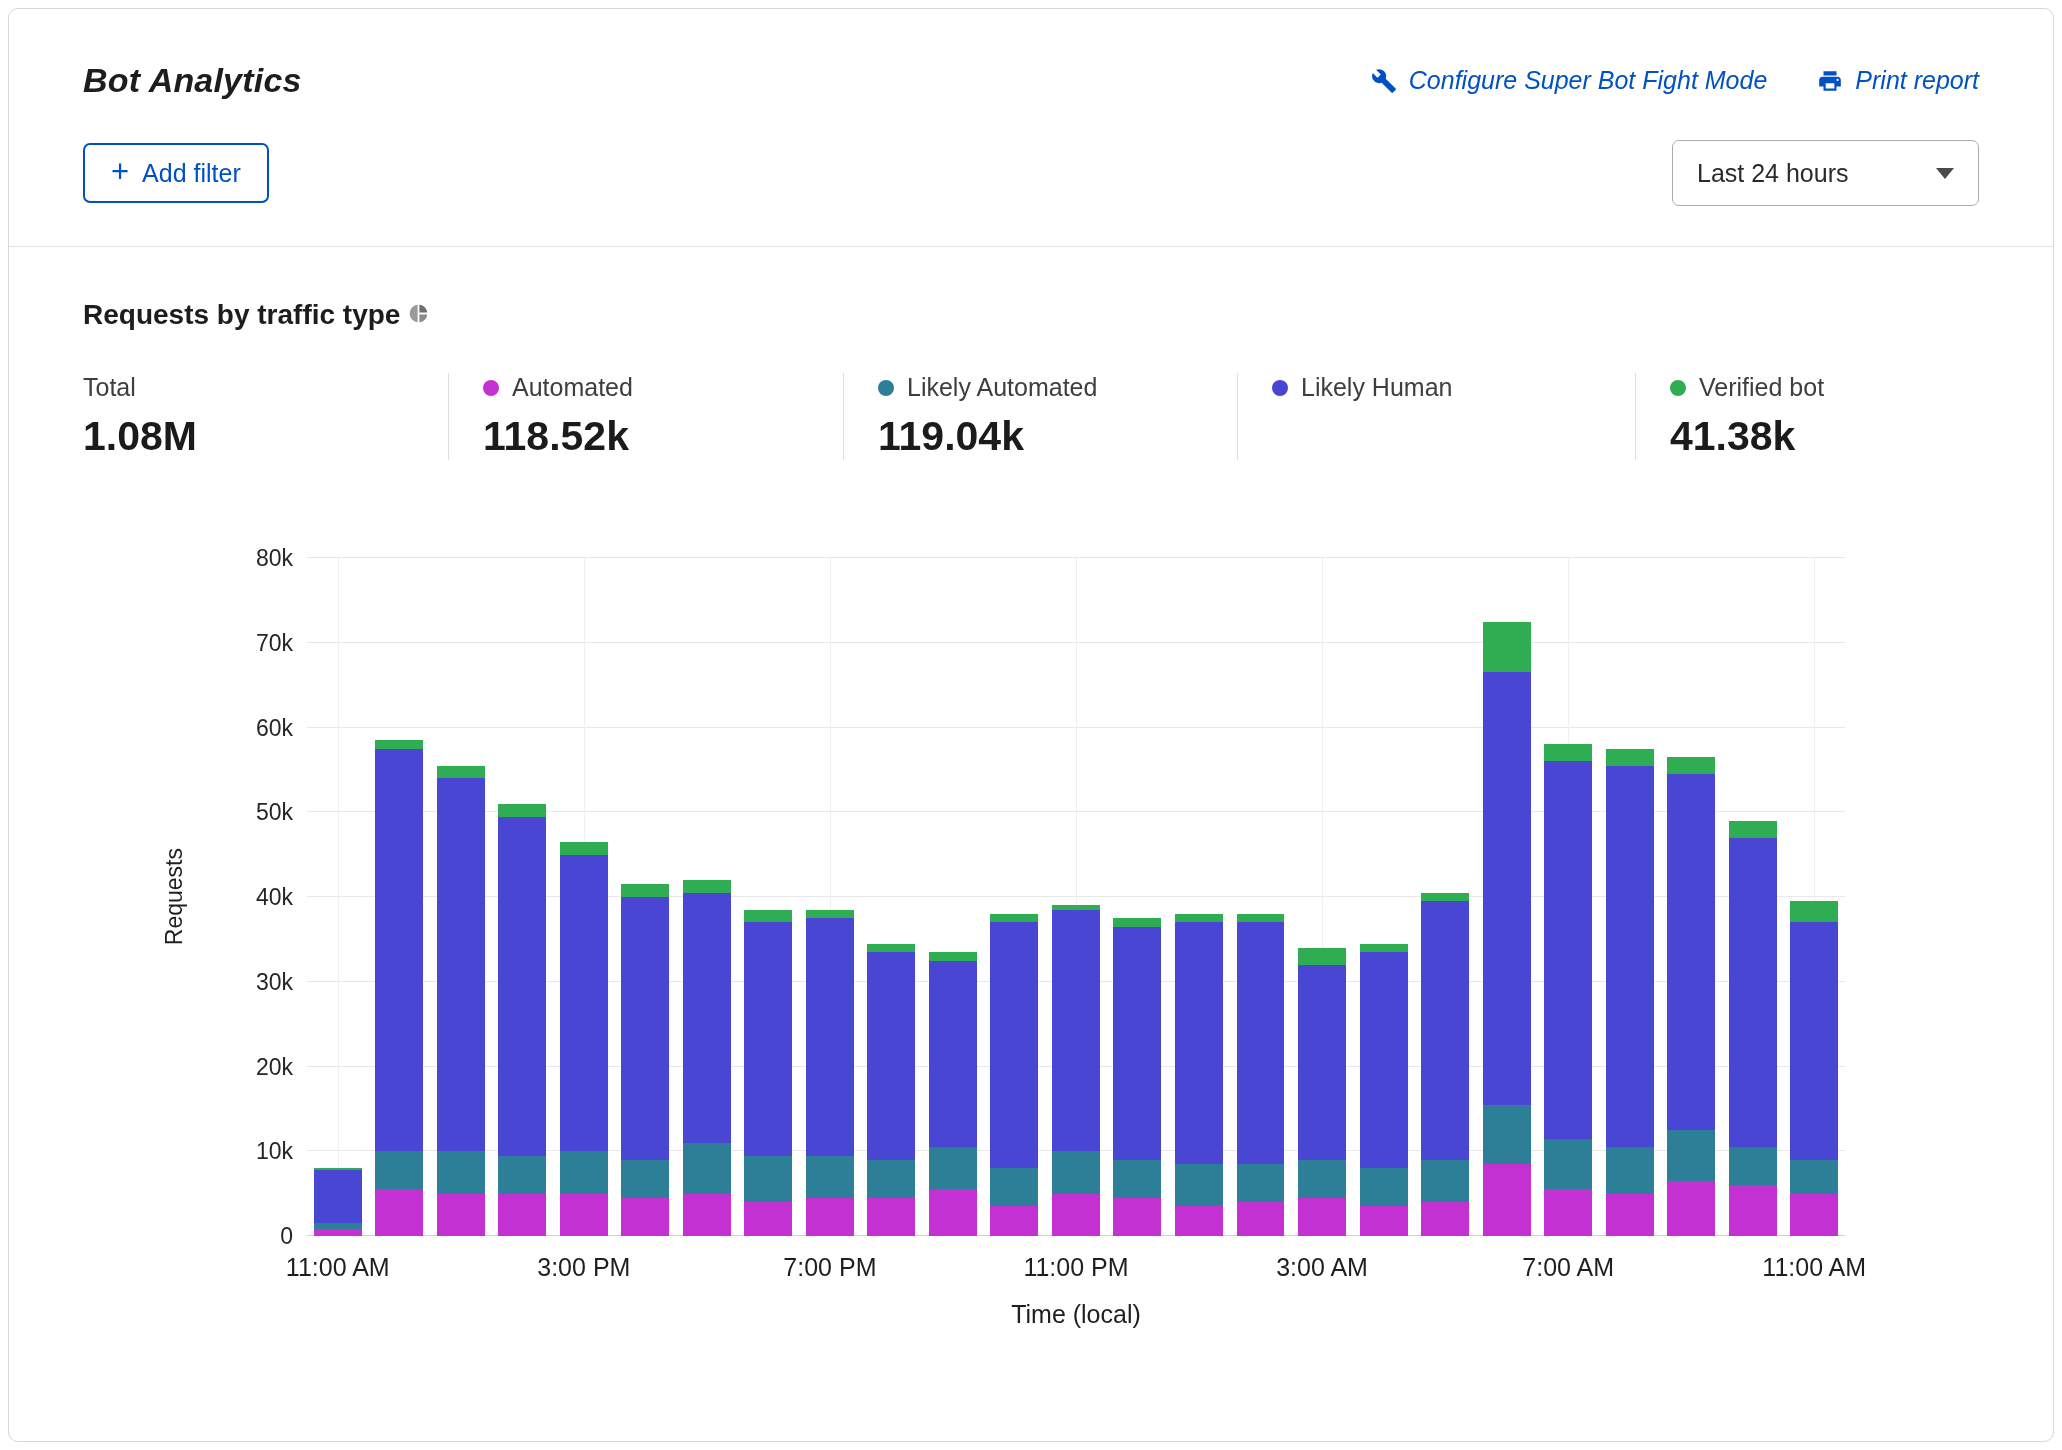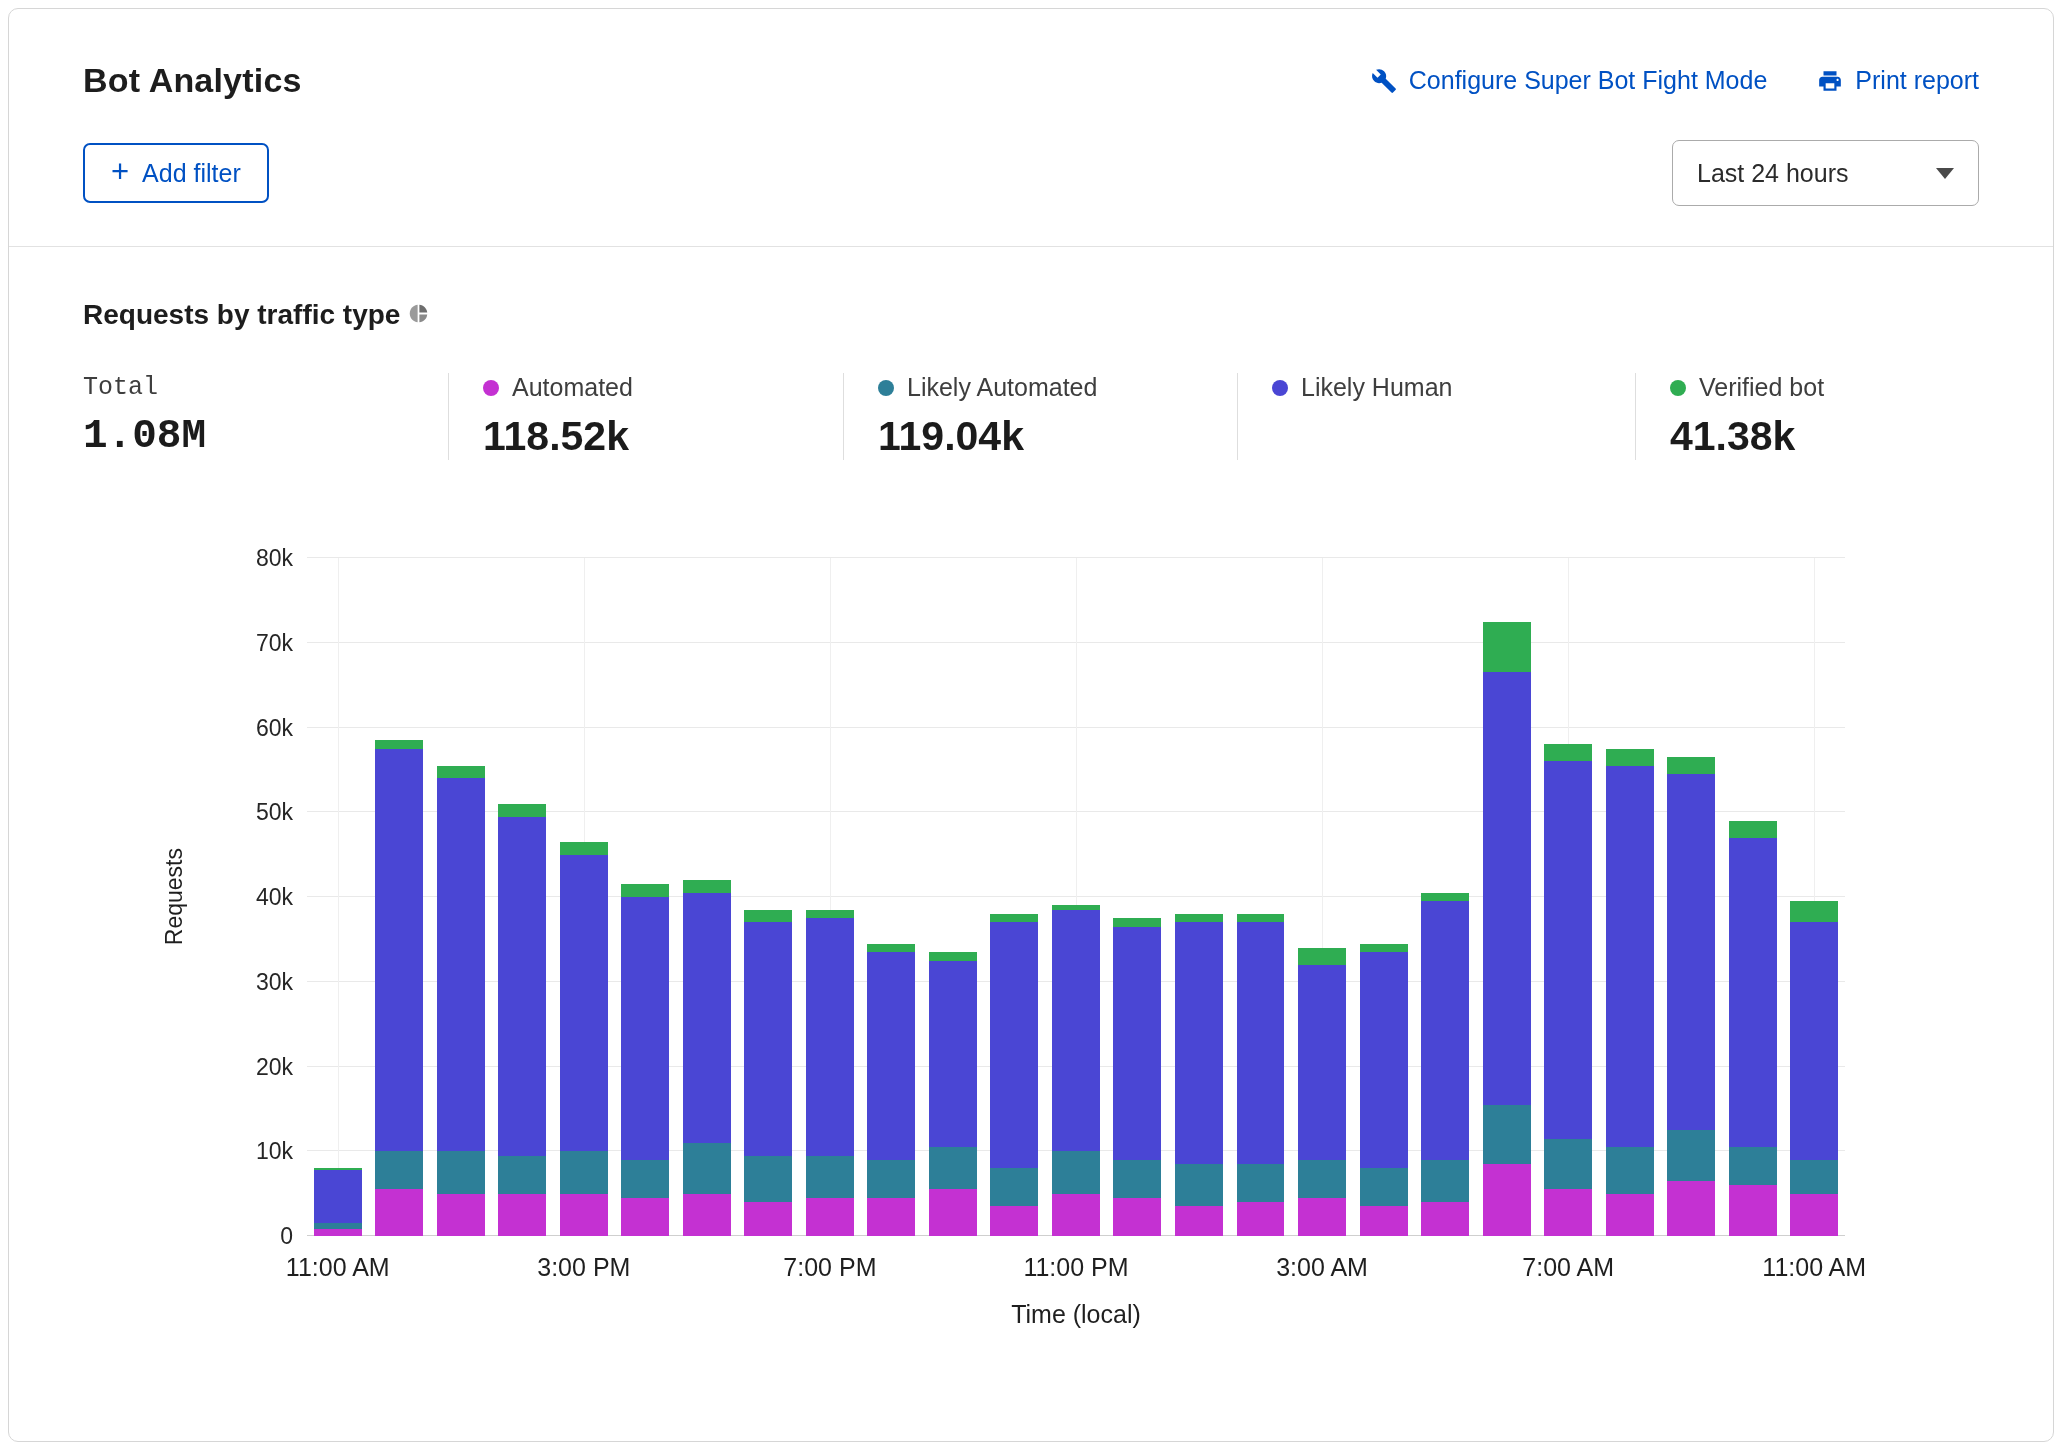--- a/index.html
+++ b/index.html
@@ -7,21 +7,21 @@
   body {
     width:2062px; height:1450px; overflow:hidden;
     font-family:"Liberation Sans", sans-serif; color:#1e1e1e;
   }
   .card {
     position:absolute; left:8px; top:8px; width:2046px; height:1434px;
     background:#fff; border:1px solid #d6d6d6; border-radius:10px;
   }
   
   .header { padding:52px 74px 0 74px; }
-  .title-row { display:flex; justify-content:space-between; align-items:center; }
+  .title-row { display:flex; justify-content:space-between; align-items:center;font-style:italic; }
   .page-title { font-size:34px; font-weight:700; color:#1d1d1d; letter-spacing:.2px; }
   .links { display:flex; align-items:center; gap:50px; }
   .link { display:flex; align-items:center; gap:12px; color:#0051c3; font-size:25px; cursor:pointer; }
   .link svg { display:block; }
   .filter-row { display:flex; justify-content:space-between; align-items:center; margin-top:40px; padding-bottom:40px; }
   .add-filter {
     display:flex; align-items:center; gap:13px; height:60px; padding:0 26px;
     border:2px solid #0051c3; border-radius:7px; background:#fff;
     color:#0051c3; font-size:25px; cursor:pointer;
   }
@@ -34,21 +34,21 @@
   .caret { width:0; height:0; border-left:9px solid transparent; border-right:9px solid transparent; border-top:11px solid #4a4a4a; }
   .divider { border-top:1px solid #e2e2e2; }
   
   .section { padding:52px 74px 0 74px; }
   .section-title-row { display:flex; align-items:center; gap:8px; }
   .section-title { font-size:28px; font-weight:700; color:#1d1d1d; }
   
   .stats { display:flex; margin-top:42px; }
   .stat { padding-right:20px; }
   .stat + .stat { border-left:1px solid #dedede; padding-left:34px; }
-  .stat-0 { width:365px;font-family:Liberation Mono, monospace; } .stat-1 { width:395px; } .stat-2 { width:394px; } .stat-3 { width:398px; } .stat-4 { flex:1; }
+  .stat-0 { width:365px; } .stat-1 { width:395px; } .stat-2 { width:394px; } .stat-3 { width:398px; } .stat-4 { flex:1; }
   .stat-label { display:flex; align-items:center; gap:13px; font-size:25px; color:#3e3e3e; }
   .dot { width:16px; height:16px; border-radius:50%; flex:0 0 auto; }
   .stat-value { margin-top:11px; font-size:41px; font-weight:700; color:#1b1b1b; }
   
   .chart-wrap { position:relative; margin:38px 74px 0 74px; height:842px; }
   .plot { position:absolute; left:150px; right:60px; top:60px; height:678px; }
   .hgrid { position:absolute; left:0; right:0; height:1px; background:#e9e9e9; }
   .hgrid.base { background:#cfcfcf; }
   .vgrid { position:absolute; top:0; bottom:0; width:1px; background:#efefef; }
   .bars { position:absolute; left:0; right:0; top:0; bottom:0; display:flex; }

